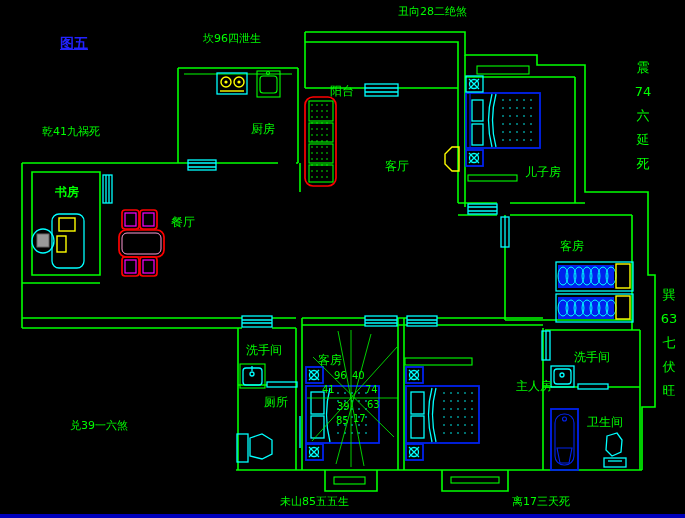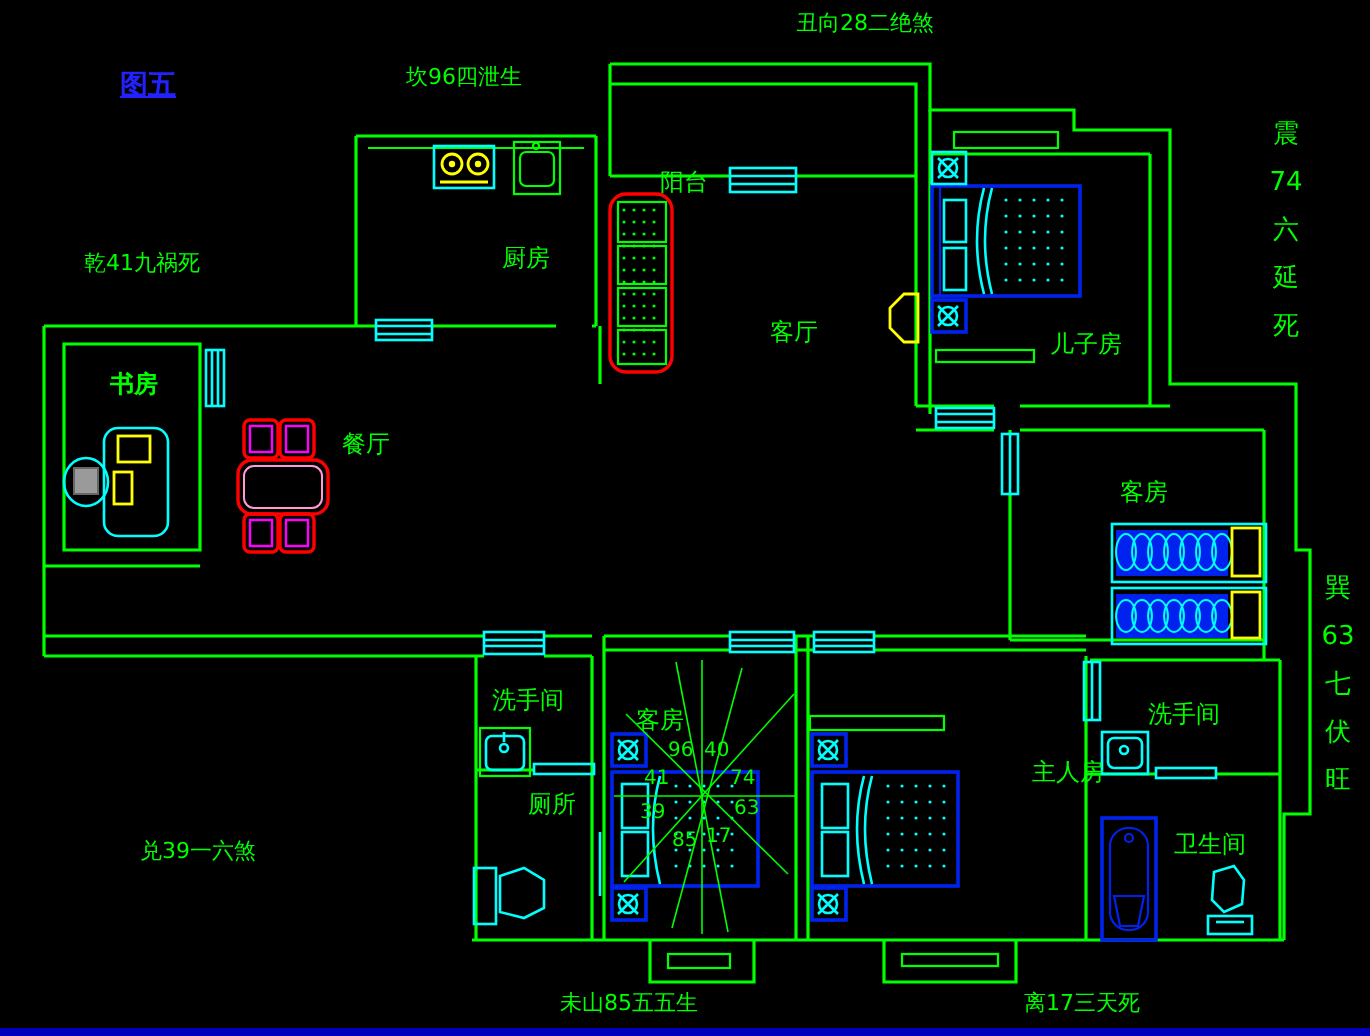--- a/index.html
+++ b/index.html
@@ -495,19 +495,19 @@
 <div class="lbl" style="left:574px;top:351px;">洗手间</div>
 <div class="lbl" style="left:318px;top:354px;">客房</div>
 <div class="lbl" style="left:488px;top:380px;margin-left:28px;">主人房</div>
 <div class="lbl" style="left:264px;top:396px;">厕所</div>
 <div class="lbl" style="left:587px;top:416px;">卫生间</div>
 
 <div class="num" style="left:334px;top:371px;text-align:center;">96</div>
 <div class="num" style="left:352px;top:371px;">40</div>
 <div class="num" style="left:322px;top:385px;">41</div>
 <div class="num" style="left:365px;top:385px;">74</div>
-<div class="num" style="left:320px;top:402px;">39</div>
+<div class="num" style="left:337px;top:402px;">39</div>
 <div class="num" style="left:367px;top:400px;">63</div>
 <div class="num" style="left:336px;top:416px;">85</div>
 <div class="num" style="left:353px;top:414px;">17</div>
 
 <div class="bottombar"></div>
 </div>
 
 </body></html>

